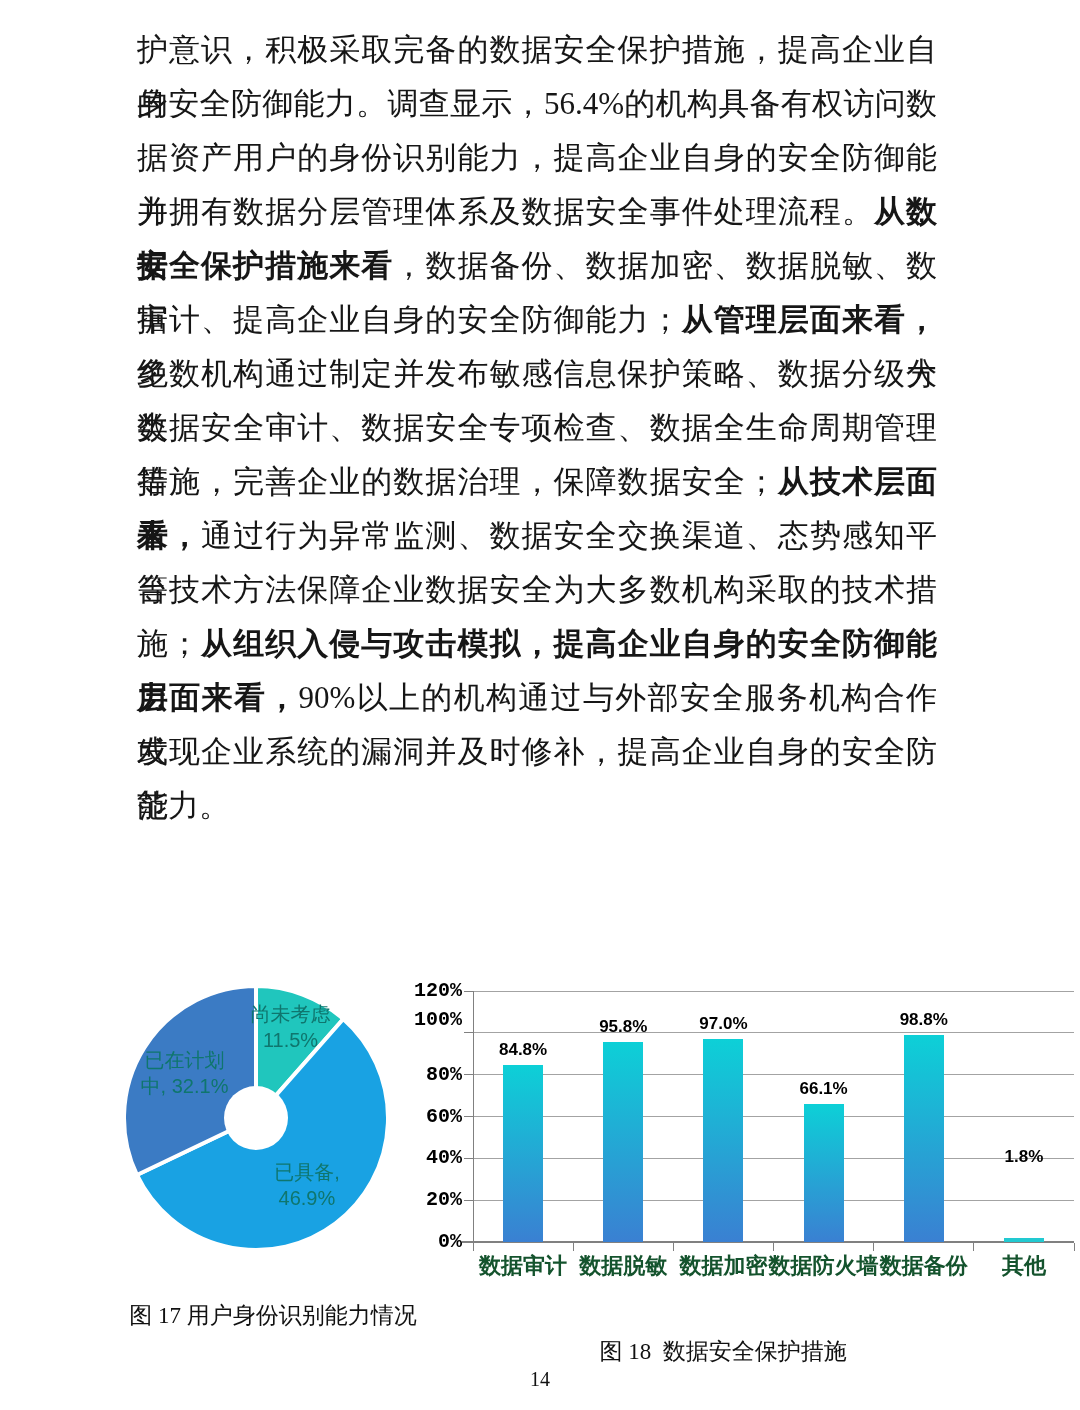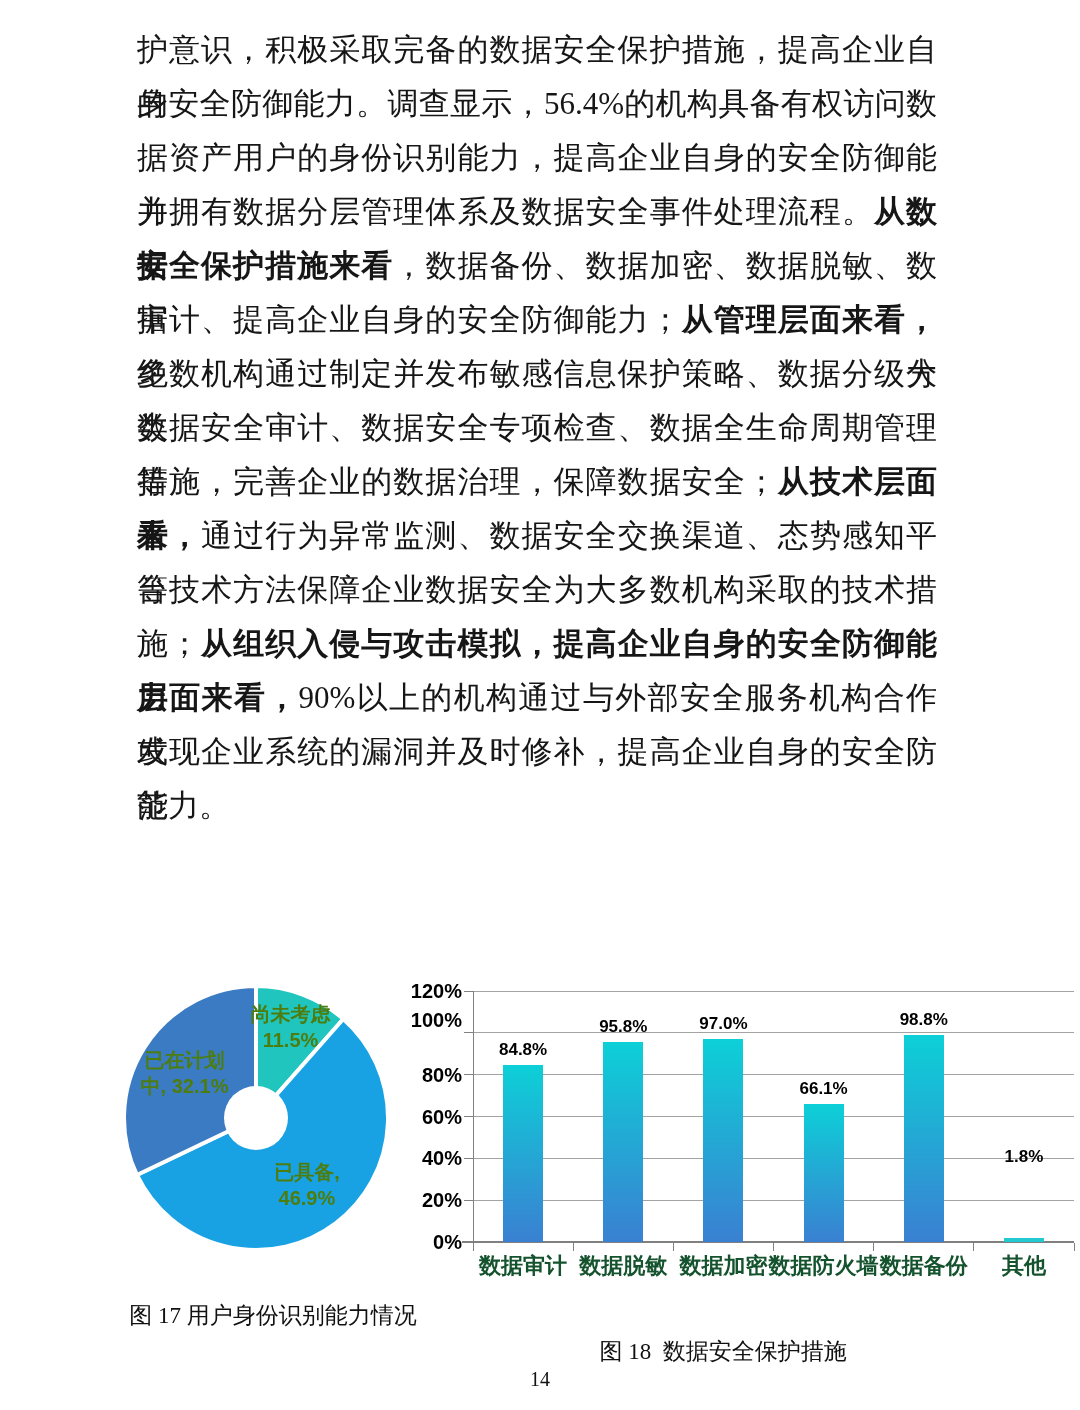--- a/index.html
+++ b/index.html
@@ -29,29 +29,29 @@
   }
   .textline.l{text-align:left;}
   .textline .b{font-weight:bold;}
   
   .fig-pie{position:absolute;left:118px;top:980px;width:276px;height:276px;}
   .fig-pie svg{position:absolute;left:0;top:0;}
   .pie-label{
     position:absolute;
     transform:translate(-50%,-50%);
     font-family:"Liberation Sans", sans-serif;
-    font-weight:bold;font-size:20px;line-height:26px;
-    color:#4d7c0f;text-align:center;white-space:nowrap;
+    font-weight:normal;font-size:20px;line-height:26px;
+    color:#0f766e;text-align:center;white-space:nowrap;
   }
   .fig-bar{position:absolute;left:0;top:0;width:1080px;height:1410px;pointer-events:none;}
   .gridline{position:absolute;background:#a3a3a3;height:1px;}
   .axisline{position:absolute;background:#808080;}
   .ytick-label{
     position:absolute;width:70px;text-align:right;
-    font-family:Liberation Sans, sans-serif;
+    font-family:Liberation Mono, monospace;
     font-weight:bold;font-size:20px;line-height:22px;color:#000;
   }
   .bar{position:absolute;}
   .bar-value{
     position:absolute;width:110px;text-align:center;
     font-family:"Liberation Sans", sans-serif;
     font-weight:bold;font-size:17px;line-height:22px;color:#000;
   }
   .bar-cat{
     position:absolute;width:132px;text-align:center;

